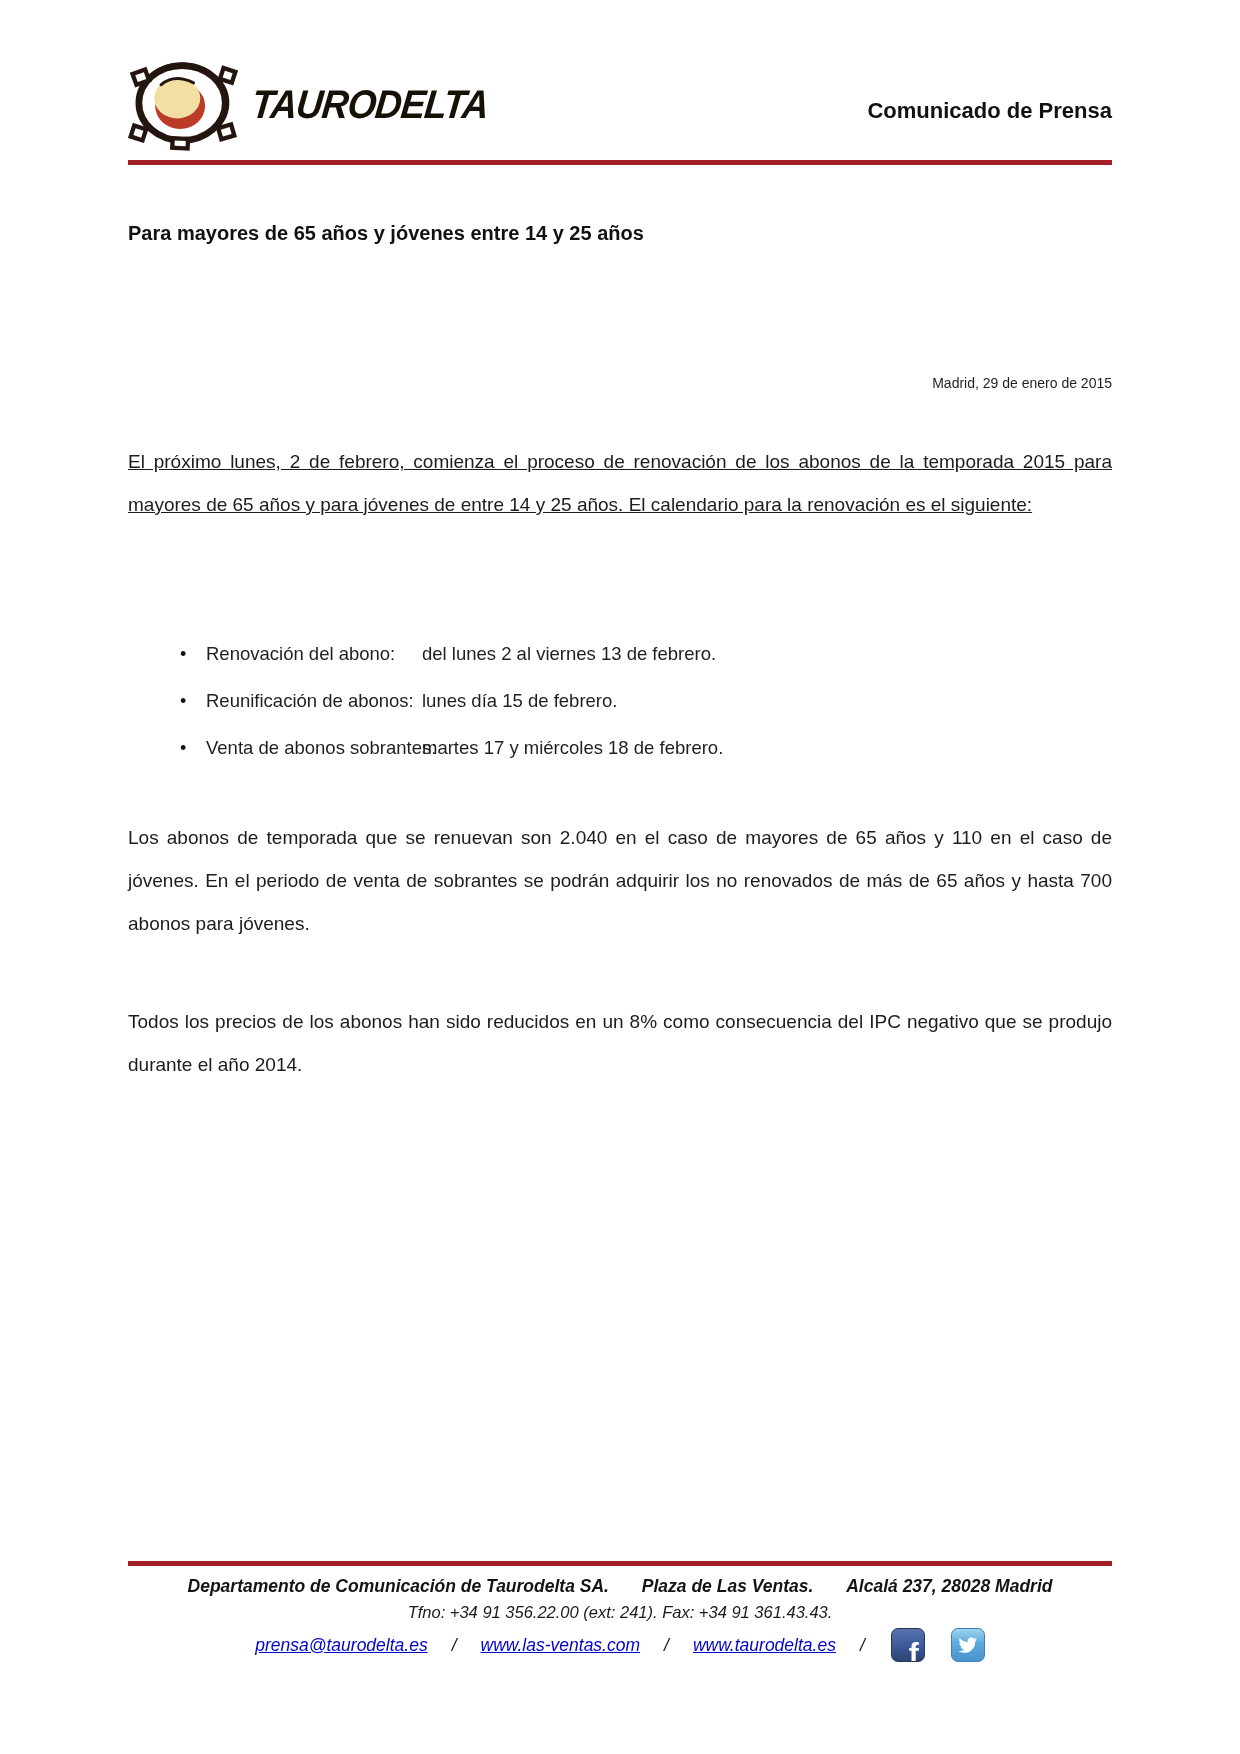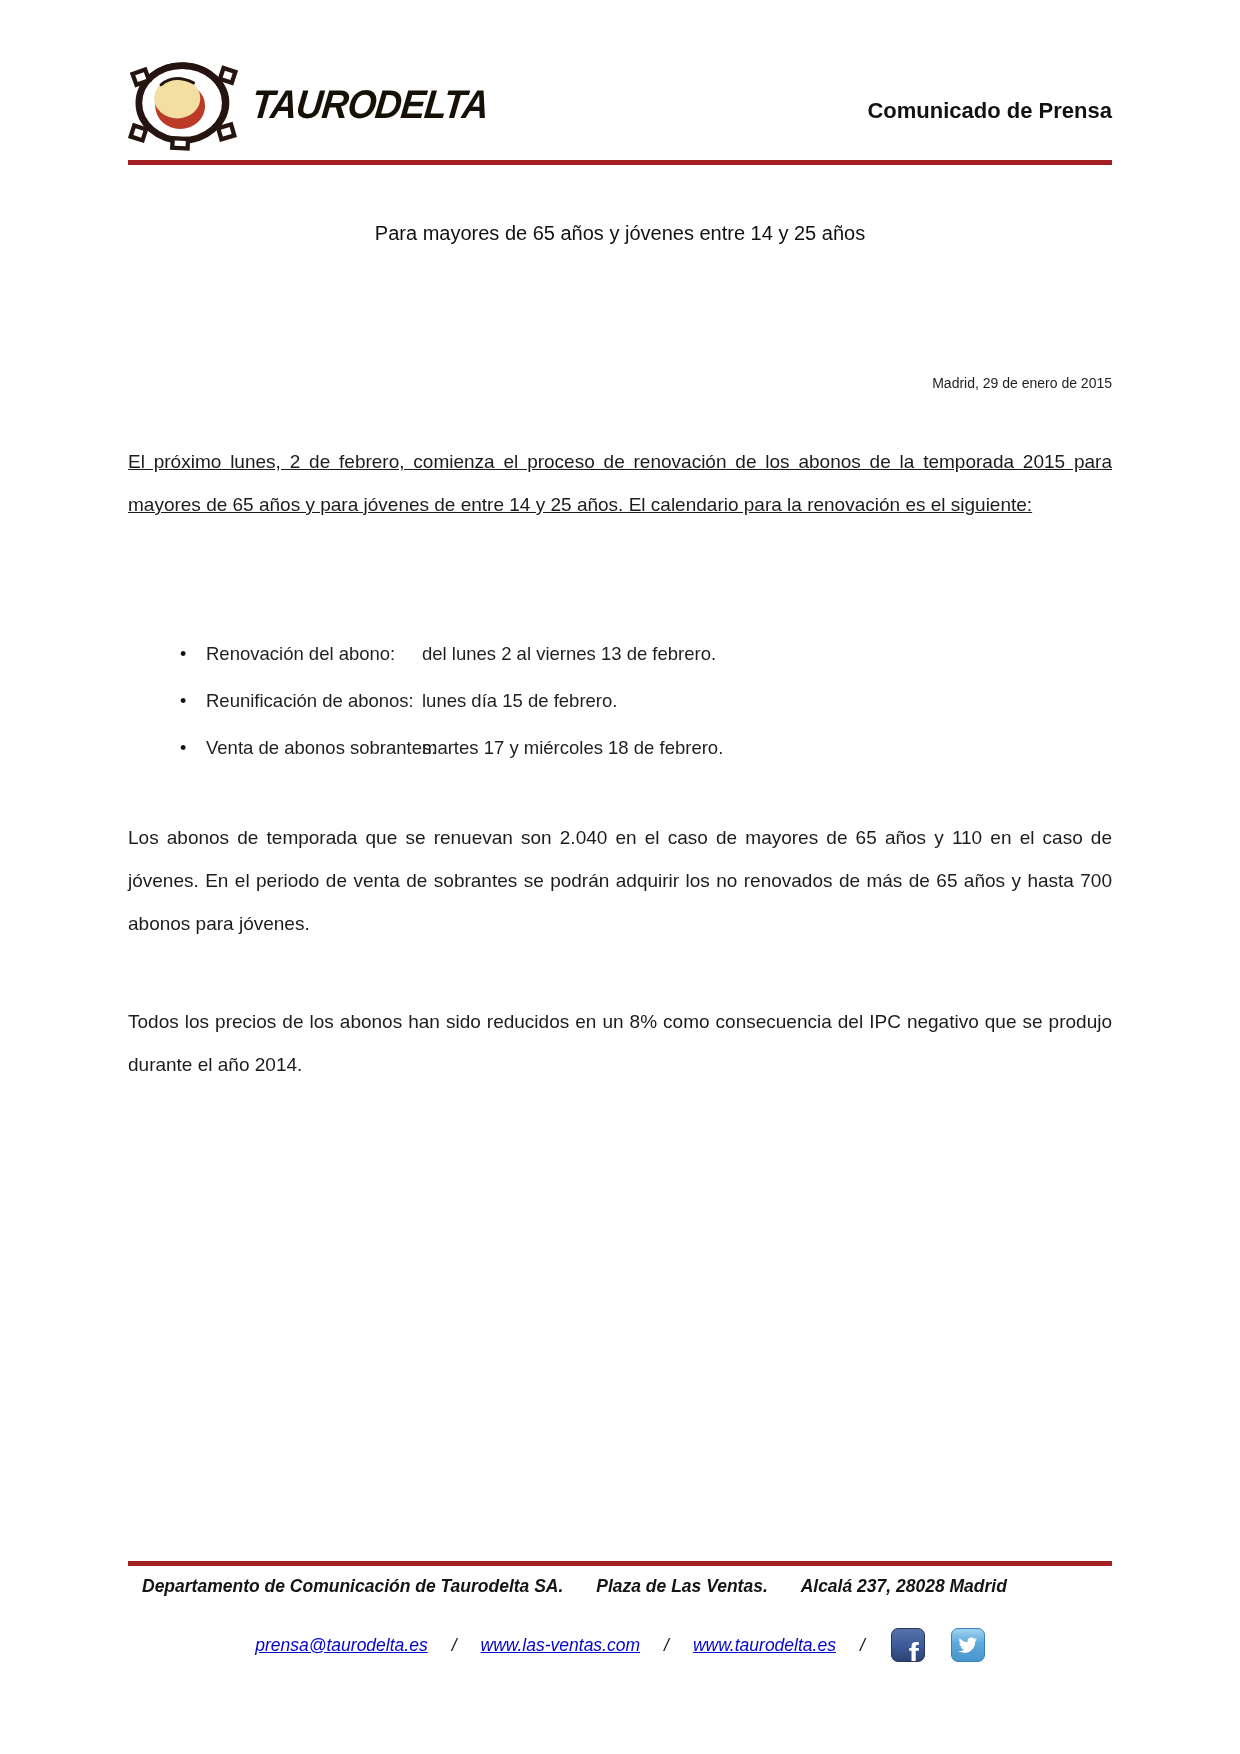--- a/index.html
+++ b/index.html
@@ -19,22 +19,22 @@
   .doc-type {
     position:absolute; right:128px; top:98px;
     font-size:22px; font-weight:700; color:#111;
   }
   .rule { position:absolute; left:128px; right:128px; height:5px; background:#A32024; }
   .rule-top { top:160px; }
   .rule-bottom { top:1561px; }
 
   
   .subtitle, .main-title {
-    position:absolute; left:128px; width:984px; text-align:center;
-    font-weight:400; font-size:20px; color:#111;
+    position:absolute; left:128px; width:984px; text-align:left;
+    font-weight:700; font-size:20px; color:#111;
   }
   .subtitle { top:222px; }
   .main-title { top:272px; }
 
   .dateline {
     position:absolute; right:128px; top:352px; font-size:14px; color:#1f1f1f;margin-top:23px;
   }
 
   
   .para {
@@ -50,21 +50,21 @@
   .bullet-item { display:flex; height:47px; align-items:center; }
   .bullet-dot {
     width:26px; margin-left:52px; flex:0 0 26px;
     font-size:18px; line-height:1; color:#111;
   }
   .bullet-label { flex:0 0 216px; min-width:216px; white-space:nowrap; padding-right:8px; }
   .bullet-value { white-space:nowrap; }
 
   
   .footer-line1 {
-    position:absolute; left:128px; width:984px; top:1576px; text-align:left;
+    position:absolute; left:128px; width:984px; top:1576px; text-align:center;
     font-weight:700; font-style:italic; font-size:17.5px; color:#141414;
   }
   .footer-line1 .seg { margin:0 14px; }
   .footer-line2 {
     position:absolute; left:128px; width:984px; top:1603px; text-align:center;
     font-style:italic; font-size:16.5px; color:#1a1a1a;
   }
   .footer-links {
     position:absolute; left:128px; width:984px; top:1628px;
     display:flex; justify-content:center; align-items:center; gap:24px;
@@ -142,20 +142,21 @@
   <p class="para p3">Todos los precios de los abonos han sido reducidos en un 8% como consecuencia del IPC negativo que se produjo durante el año 2014.</p>
 
   <div class="rule rule-bottom"></div>
 
   <div class="footer-line1">
     <span class="seg">Departamento de Comunicación de Taurodelta SA.</span>
     <span class="seg">Plaza de Las Ventas.</span>
     <span class="seg">Alcalá 237, 28028 Madrid</span>
   </div>
 
+  <div class="footer-line2">Tfno: +34 91 356.22.00 (ext: 241). Fax: +34 91 361.43.43.</div>
 
   <div class="footer-links">
     <a>prensa@taurodelta.es</a>
     <span class="sep">/</span>
     <a>www.las-ventas.com</a>
     <span class="sep">/</span>
     <a>www.taurodelta.es</a>
     <span class="sep">/</span>
     <span class="social-icon fb">
       <span>f</span>

